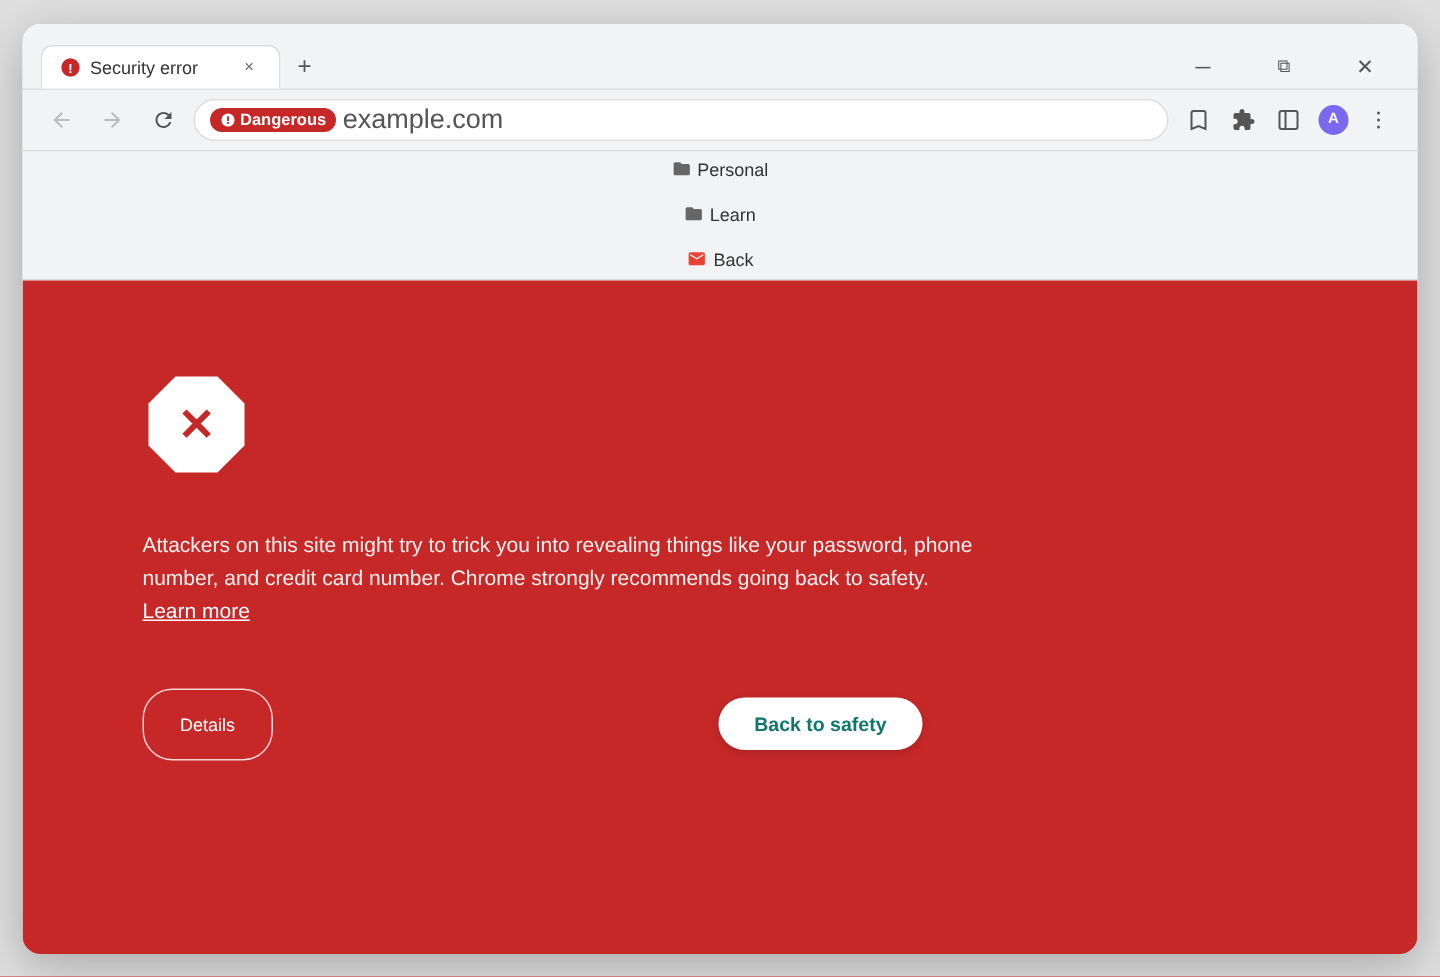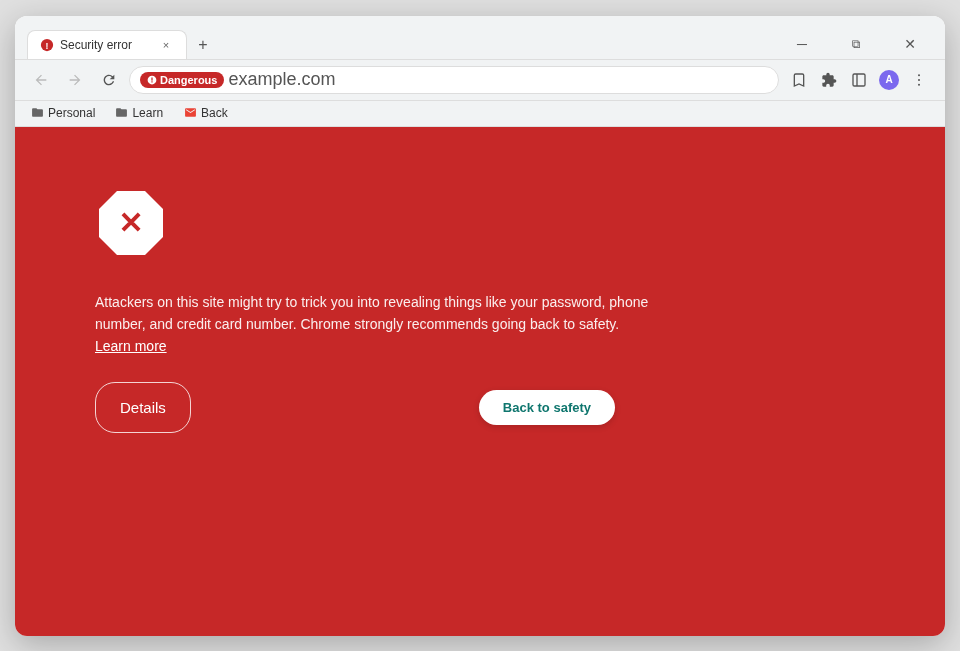--- a/index.html
+++ b/index.html
@@ -159,20 +159,21 @@
     }
 
     
     .bookmarks-bar {
       background: #f1f3f4;
       padding: 3px 12px 4px 12px;
       display: flex;
       align-items: center;
       gap: 12px;
       border-bottom: 1px solid #ddd;
+      flex-direction: column;
     }
 
     .bookmark-item {
       display: flex;
       align-items: center;
       gap: 4px;
       font-size: 12px;
       color: #333;
       cursor: pointer;
       padding: 2px 4px;
@@ -199,21 +200,21 @@
       font-weight: 400;
       color: #fff;
       margin-bottom: 16px;
       font-family: -apple-system, 'Segoe UI', Arial, sans-serif;
     }
 
     .error-description {
       font-size: 14px;
       color: rgba(255,255,255,0.92);
       line-height: 1.6;
-      margin-bottom: 24px;
+      margin-bottom: 40px;
     }
 
     .error-description a {
       color: #fff;
       text-decoration: underline;
       cursor: pointer;
     }
 
     .error-actions {
       display: flex;
@@ -222,21 +223,21 @@
       width: 100%;
       max-width: 520px;
     }
 
     .btn-details {
       padding: 16px 24px;
       border: 1.5px solid rgba(255,255,255,0.8);
       background: transparent;
       color: #fff;
       border-radius: 20px;
-      font-size: 15px;
+      font-size: 12px;
       font-weight: 500;
       cursor: pointer;
       font-family: inherit;
     }
 
     .btn-back-to-safety {
       padding: 10px 24px;
       border: none;
       background: #fff;
       color: #0f766e;

